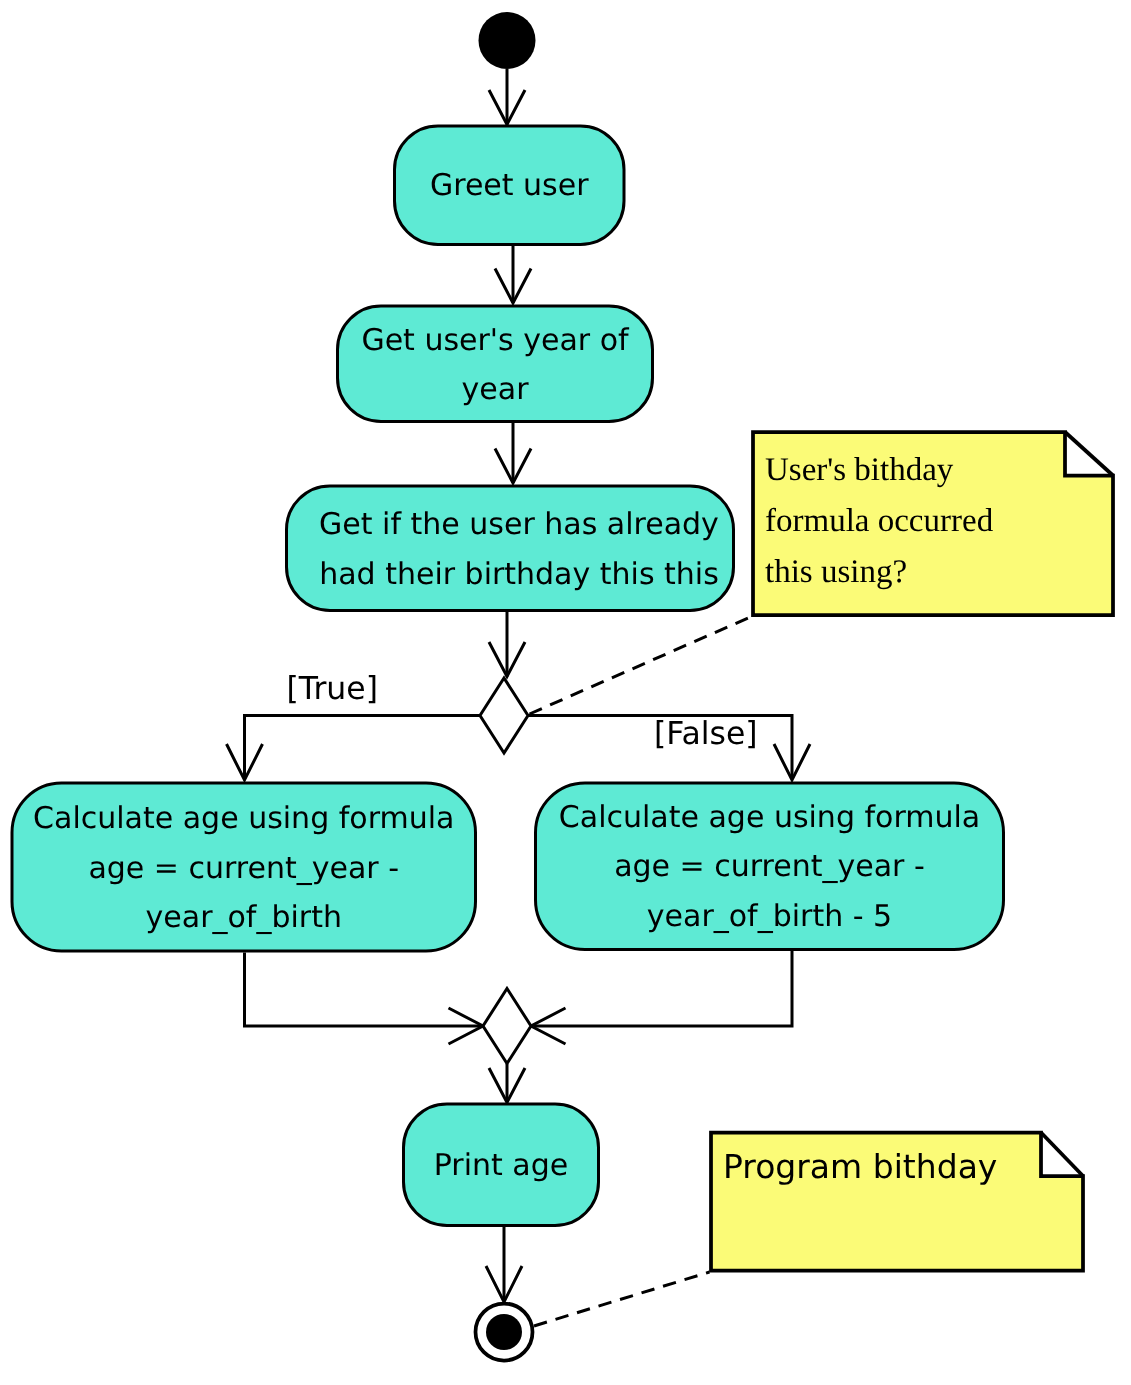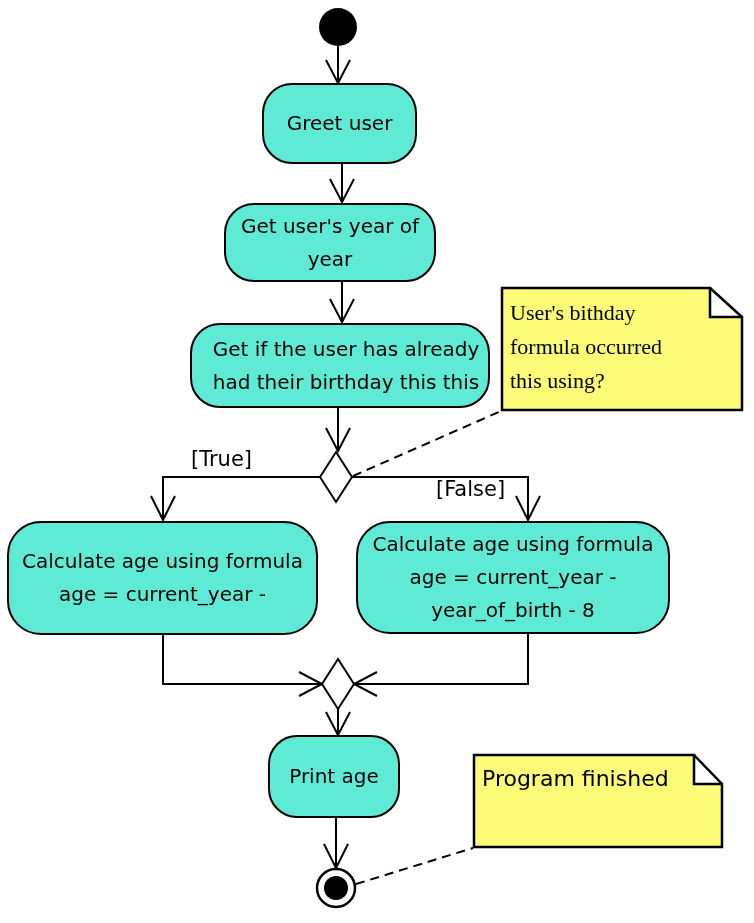--- a/index.html
+++ b/index.html
@@ -90,38 +90,39 @@
   </div>
 
   <div class="node" style="left:190px;top:323px;width:300px;height:85px;padding-left:12px;">
     <div class="tl">Get if the user has already</div>
     <div class="tl">had their birthday this this</div>
   </div>
 
   <div class="node" style="left:7px;top:521px;width:311px;height:114px;border-radius:34px;">
     <div class="tl">Calculate age using formula</div>
     <div class="tl">age = current_year -</div>
+    <div class="tl">year_of_birth</div>
   </div>
 
   <div class="node" style="left:356px;top:521px;width:314px;height:113px;border-radius:34px;">
     <div class="tl">Calculate age using formula</div>
     <div class="tl">age = current_year -</div>
-    <div class="tl">year_of_birth - 8</div>
+    <div class="tl">year_of_birth - 5</div>
   </div>
 
-  <div class="node" style="left:268px;top:735px;width:132px;height:83px;border-radius:29px;">
+  <div class="node" style="left:268px;top:735px;width:132px;height:83px;">
     <div class="tl">Print age</div>
   </div>
 
   <div class="elabel" style="left:191px;top:447px;">[True]</div>
   <div class="elabel" style="left:436px;top:449px;margin-top:28px;">[False]</div>
 
   <div class="note-text" style="left:510px;top:296px;width:226px;font-family:Liberation Serif, serif;">
     <div class="tl">User's bithday</div>
     <div class="tl">formula occurred</div>
     <div class="tl">this using?</div>
   </div>
 
   <div class="note-text" style="left:482px;top:762px;width:234px;">
-    <div class="tl">Program finished</div>
+    <div class="tl">Program bithday</div>
   </div>
 
 </div>
 
 </body></html>

